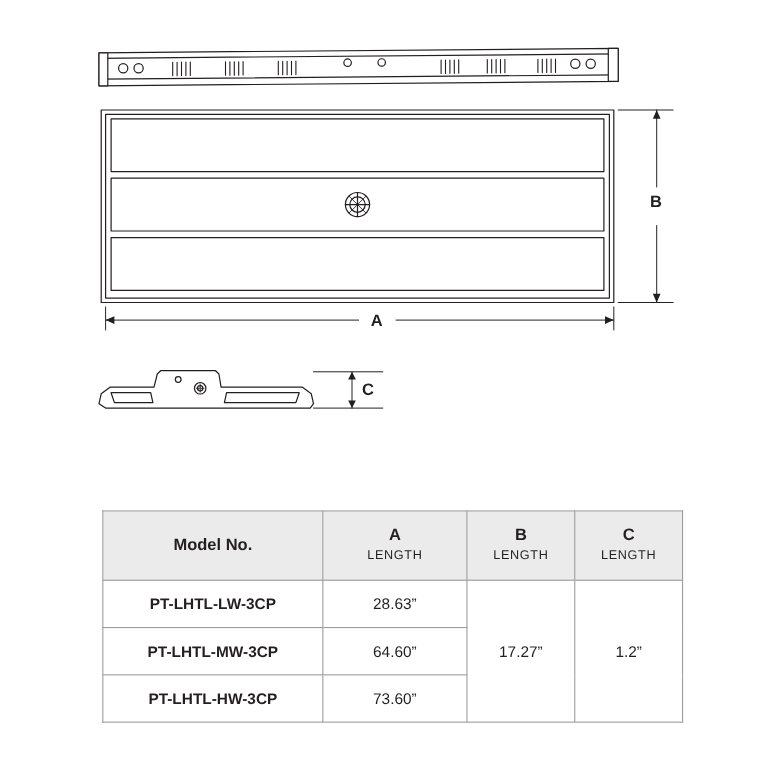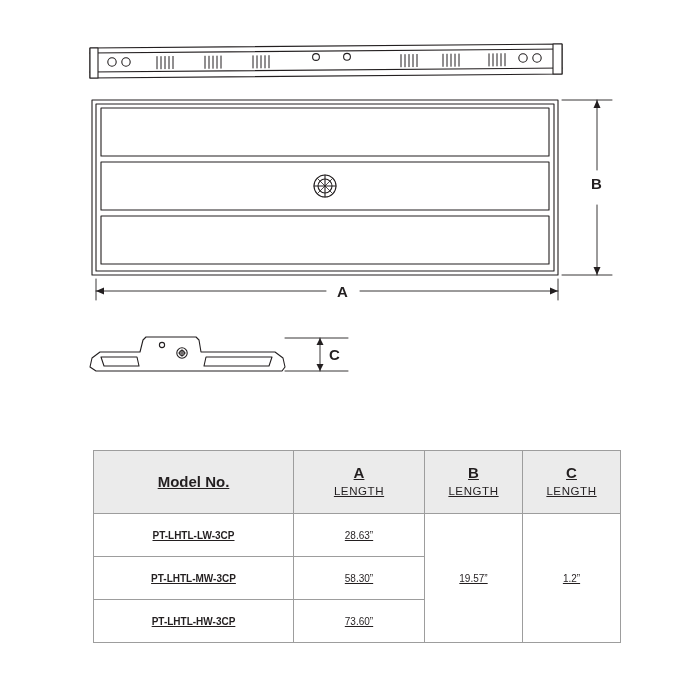--- a/index.html
+++ b/index.html
@@ -34,25 +34,24 @@
     font-family: "Liberation Sans", sans-serif;
     font-weight: bold;
     font-size: 15px;
     color: #231f20;
   }
 
   
   .spec-table {
     position: absolute;
     left: 93px;
-    top: 450px;
+    top: 464px;
     width: 527px;
     border-collapse: collapse;
     table-layout: fixed;
-    text-decoration: underline;
   }
   .spec-table td, .spec-table th {
     border: 1px solid #9d9d9d;
     padding: 0;
     text-align: center;
     vertical-align: middle;
     color: #231f20;
   }
   .spec-table thead th {
     background: #ebebeb;
@@ -67,21 +66,21 @@
   }
   .hdr-sub {
     display: block;
     font-size: 11.5px;
     font-weight: normal;
     letter-spacing: 0.6px;
     line-height: 1.5;
   }
   .spec-table tbody td {
     height: 42px;
-    font-size: 10px;
+    font-size: 14px;
   }
   .model-cell {
     font-weight: bold;
     font-size: 14.5px;
   }
   .val-cell {
     font-weight: normal;
     font-size: 14.5px;
   }
   .merged-cell {
@@ -210,26 +209,26 @@
         <th>
           <span class="hdr-main">C</span>
           <span class="hdr-sub">LENGTH</span>
         </th>
       </tr>
     </thead>
     <tbody>
       <tr>
         <td class="model-cell">PT-LHTL-LW-3CP</td>
         <td class="val-cell">28.63”</td>
-        <td class="merged-cell" rowspan="3">19.57”</td>
+        <td class="merged-cell" rowspan="3">17.27”</td>
         <td class="merged-cell" rowspan="3">1.2”</td>
       </tr>
       <tr>
         <td class="model-cell">PT-LHTL-MW-3CP</td>
-        <td class="val-cell">58.30”</td>
+        <td class="val-cell">64.60”</td>
       </tr>
       <tr>
         <td class="model-cell">PT-LHTL-HW-3CP</td>
         <td class="val-cell">73.60”</td>
       </tr>
     </tbody>
   </table>
 
 </div>
 

